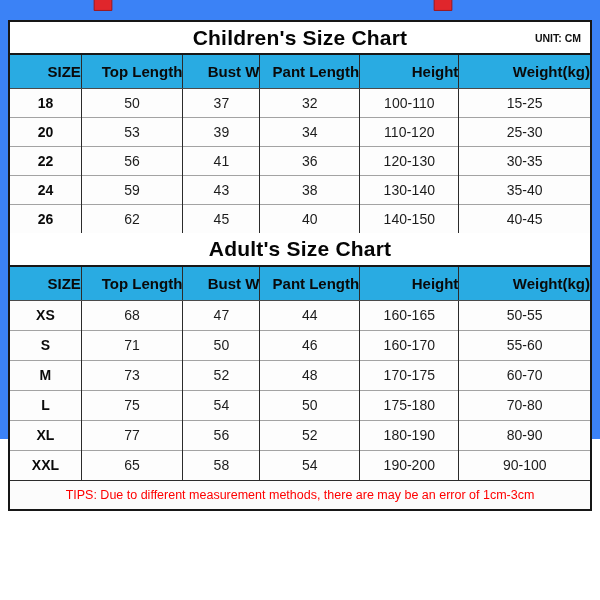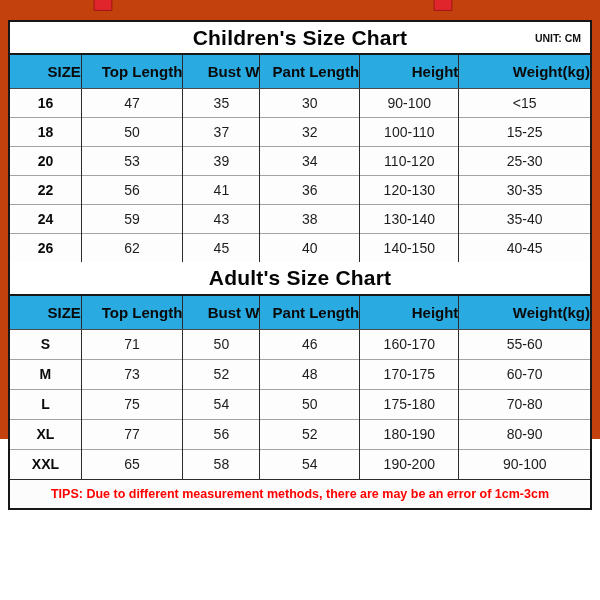--- a/index.html
+++ b/index.html
@@ -1,18 +1,18 @@
 <!DOCTYPE html>
 <html><head>
 <meta charset="utf-8">
 <style>
   * { margin:0; padding:0; box-sizing:border-box; }
   html,body { width:600px; height:600px; background:#ffffff; overflow:hidden;
               font-family:"Liberation Sans","DejaVu Sans",sans-serif; }
-  .sheet { position:relative; width:600px; height:439px; background:#c2410c; }
+  .sheet { position:relative; width:600px; height:439px; background:#3b82f6; }
 
   
   .jersey { position:absolute; top:-26px; width:38px; height:40px; }
   .jersey.left  { left:84px; }
   .jersey.right { left:424px; }
 
   .chart-box { position:absolute; left:8px; top:20px; width:584px;
                border:2px solid #171717; background:#fdfdfd; }
 
   .title-row { position:relative; background:#ffffff; border-bottom:2px solid #171717;
@@ -39,21 +39,21 @@
   td { height:29px; text-align:center; vertical-align:middle; font-size:14px;
        font-weight:400; color:#1c1c1c; background:#fdfdfd;
        border-left:1px solid #2b2b2b; border-top:1px solid #a3a3a3; }
   td:first-child { border-left:none; }
   td.size-col { font-weight:bold; color:#0a0a0a; }
   table.adult td { height:30px; }
   table tbody tr:first-child td { border-top:none; }
 
   .tip-row { height:29px; border-top:1px solid #2b2b2b; background:#fcfcfc;
              display:flex; align-items:center; justify-content:center; }
-  .tip-text { color:#fe0000; font-weight:bold; font-size:12.5px; }
+  .tip-text { color:#fe0000; font-weight:normal; font-size:12.5px; }
 </style>
 </head>
 <body>
 
 <div class="sheet">
 
   <svg class="jersey left" viewBox="0 0 60 60">
     <path d="M18 3 L24 7 Q30 11 36 7 L42 3 L58 12 L52 26 L44 21 L44 56 L16 56 L16 21 L8 26 L2 12 Z" fill="#e0262c" stroke="#9c1418" stroke-width="1.5"></path>
     <path d="M4 18 L14 13 M56 18 L46 13" stroke="#ffffff" stroke-width="2.5" fill="none"></path>
   </svg>
@@ -83,28 +83,20 @@
             <th>SIZE</th>
             <th>Top Length</th>
             <th>Bust W</th>
             <th>Pant Length</th>
             <th>Height</th>
             <th>Weight(kg)</th>
           </tr>
         </thead>
       <tbody>
           <tr>
-            <td class="size-col">16</td>
-            <td>47</td>
-            <td>35</td>
-            <td>30</td>
-            <td>90-100</td>
-            <td>&lt;15</td>
-          </tr>
-          <tr>
             <td class="size-col">18</td>
             <td>50</td>
             <td>37</td>
             <td>32</td>
             <td>100-110</td>
             <td>15-25</td>
           </tr>
           <tr>
             <td class="size-col">20</td>
             <td>53</td>
@@ -158,20 +150,28 @@
             <th>SIZE</th>
             <th>Top Length</th>
             <th>Bust W</th>
             <th>Pant Length</th>
             <th>Height</th>
             <th>Weight(kg)</th>
           </tr>
         </thead>
       <tbody>
           <tr>
+            <td class="size-col">XS</td>
+            <td>68</td>
+            <td>47</td>
+            <td>44</td>
+            <td>160-165</td>
+            <td>50-55</td>
+          </tr>
+          <tr>
             <td class="size-col">S</td>
             <td>71</td>
             <td>50</td>
             <td>46</td>
             <td>160-170</td>
             <td>55-60</td>
           </tr>
           <tr>
             <td class="size-col">M</td>
             <td>73</td>

